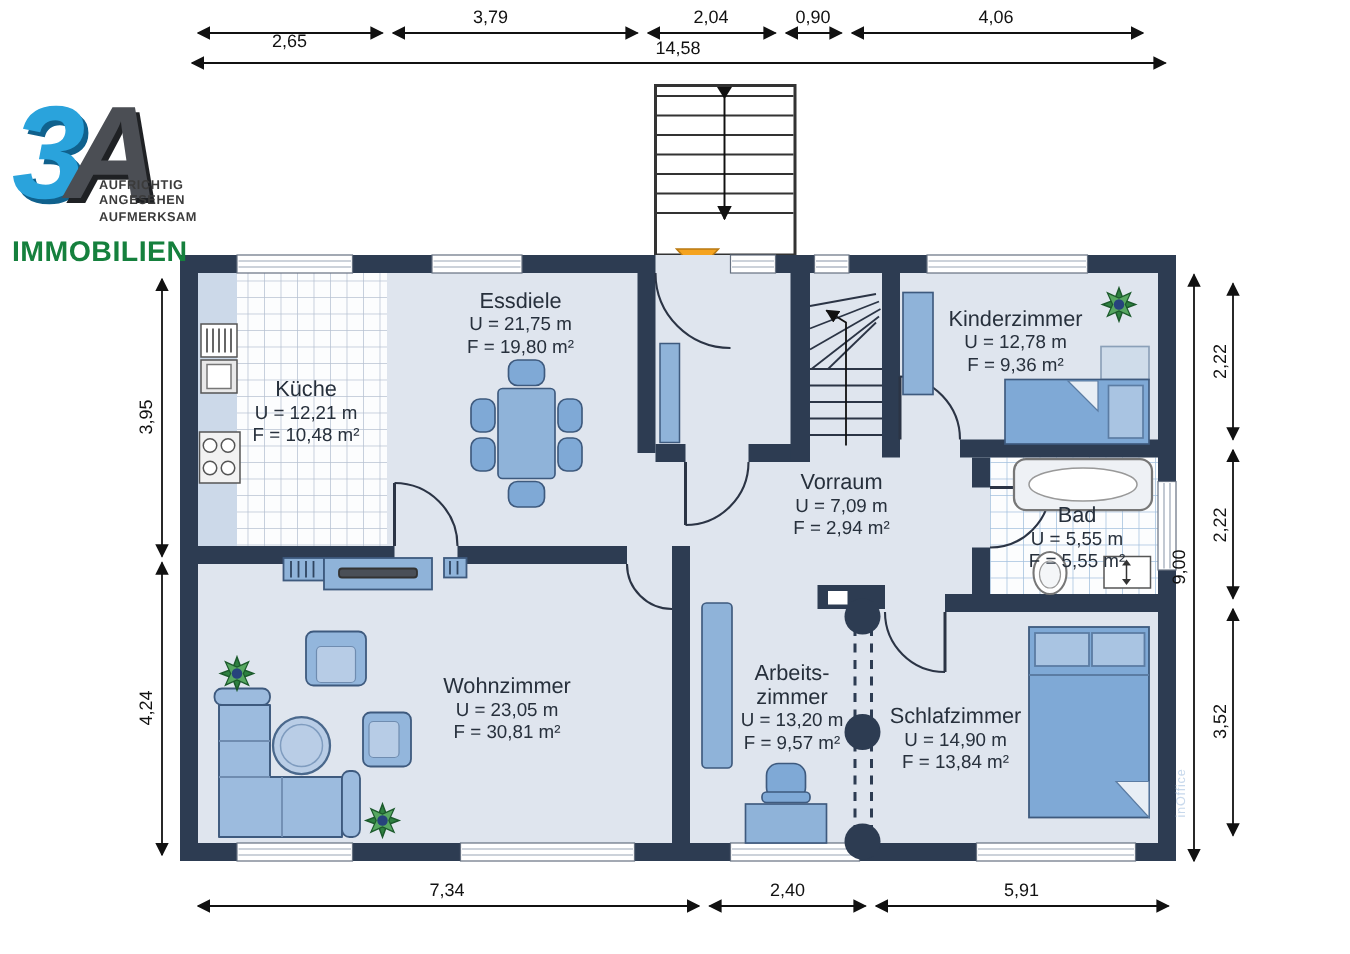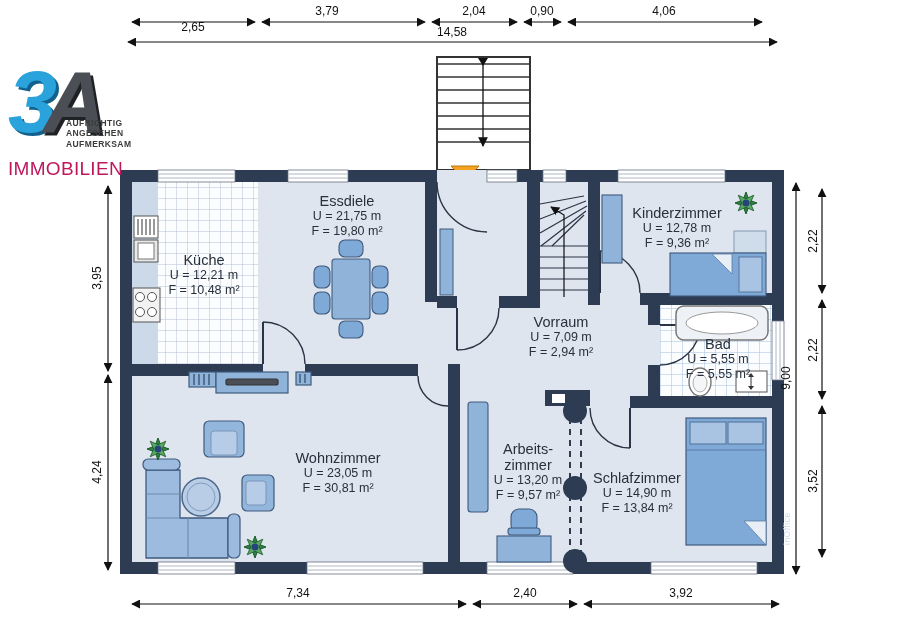--- a/index.html
+++ b/index.html
@@ -6,21 +6,21 @@
   .stage{position:relative;width:900px;height:636px;background:#ffffff;overflow:hidden;
          font-family:"Liberation Sans",sans-serif;}
   .plan-svg{position:absolute;left:0;top:0;}
   
   .logo{position:absolute;left:8px;top:20px;width:140px;margin-top:40px;}
   .logo-mark{font-weight:bold;font-style:italic;font-size:88px;line-height:0.95;letter-spacing:-14px;}
   .logo-3{color:#2aa3dc;text-shadow:3px 3px 0 #10618d;}
   .logo-A{color:#4b4e54;text-shadow:3px 3px 0 #1f2124;}
   .logo-tags{margin:-26px 0 0 58px;display:flex;flex-direction:column;align-items:flex-start;
              font-size:8.5px;font-weight:bold;color:#3b3b3b;letter-spacing:.4px;line-height:1.25;}
-  .logo-brand{margin-top:9px;color:#be185d;font-weight:normal;font-size:19px;letter-spacing:.3px;}
+  .logo-brand{margin-top:9px;color:#15803d;font-weight:bold;font-size:19px;letter-spacing:.3px;}
   
   .room-label{position:absolute;transform:translateX(-50%);text-align:center;color:#27303c;white-space:nowrap;}
   .rname{display:block;font-size:14.5px;}
   .rdim{display:block;font-size:12.5px;line-height:1.22;}
   .dim{position:absolute;font-size:12px;color:#121212;transform:translateX(-50%);white-space:nowrap;}
   .dim.v{transform:translate(-50%,-50%) rotate(-90deg);}
   .watermark{position:absolute;left:782px;top:545px;transform:rotate(-90deg);transform-origin:left top;
              color:#c8d9ec;font-size:8.5px;letter-spacing:.5px;}
 </style>
 </head>
@@ -400,17 +400,17 @@
 <span class="dim" style="left:664px;top:4px;">4,06</span>
 <span class="dim" style="left:452px;top:25px;">14,58</span>
 <span class="dim v" style="left:97px;top:278px;">3,95</span>
 <span class="dim v" style="left:97px;top:472px;">4,24</span>
 <span class="dim v" style="left:786px;top:378px;">9,00</span>
 <span class="dim v" style="left:813px;top:241px;">2,22</span>
 <span class="dim v" style="left:813px;top:350px;">2,22</span>
 <span class="dim v" style="left:813px;top:481px;">3,52</span>
 <span class="dim" style="left:298px;top:586px;text-align:right;">7,34</span>
 <span class="dim" style="left:525px;top:586px;">2,40</span>
-<span class="dim" style="left:681px;top:586px;">3,92</span>
+<span class="dim" style="left:681px;top:586px;">5,91</span>
 
 <span class="watermark">inOffice</span>
 
 </div>
 
 </body></html>

